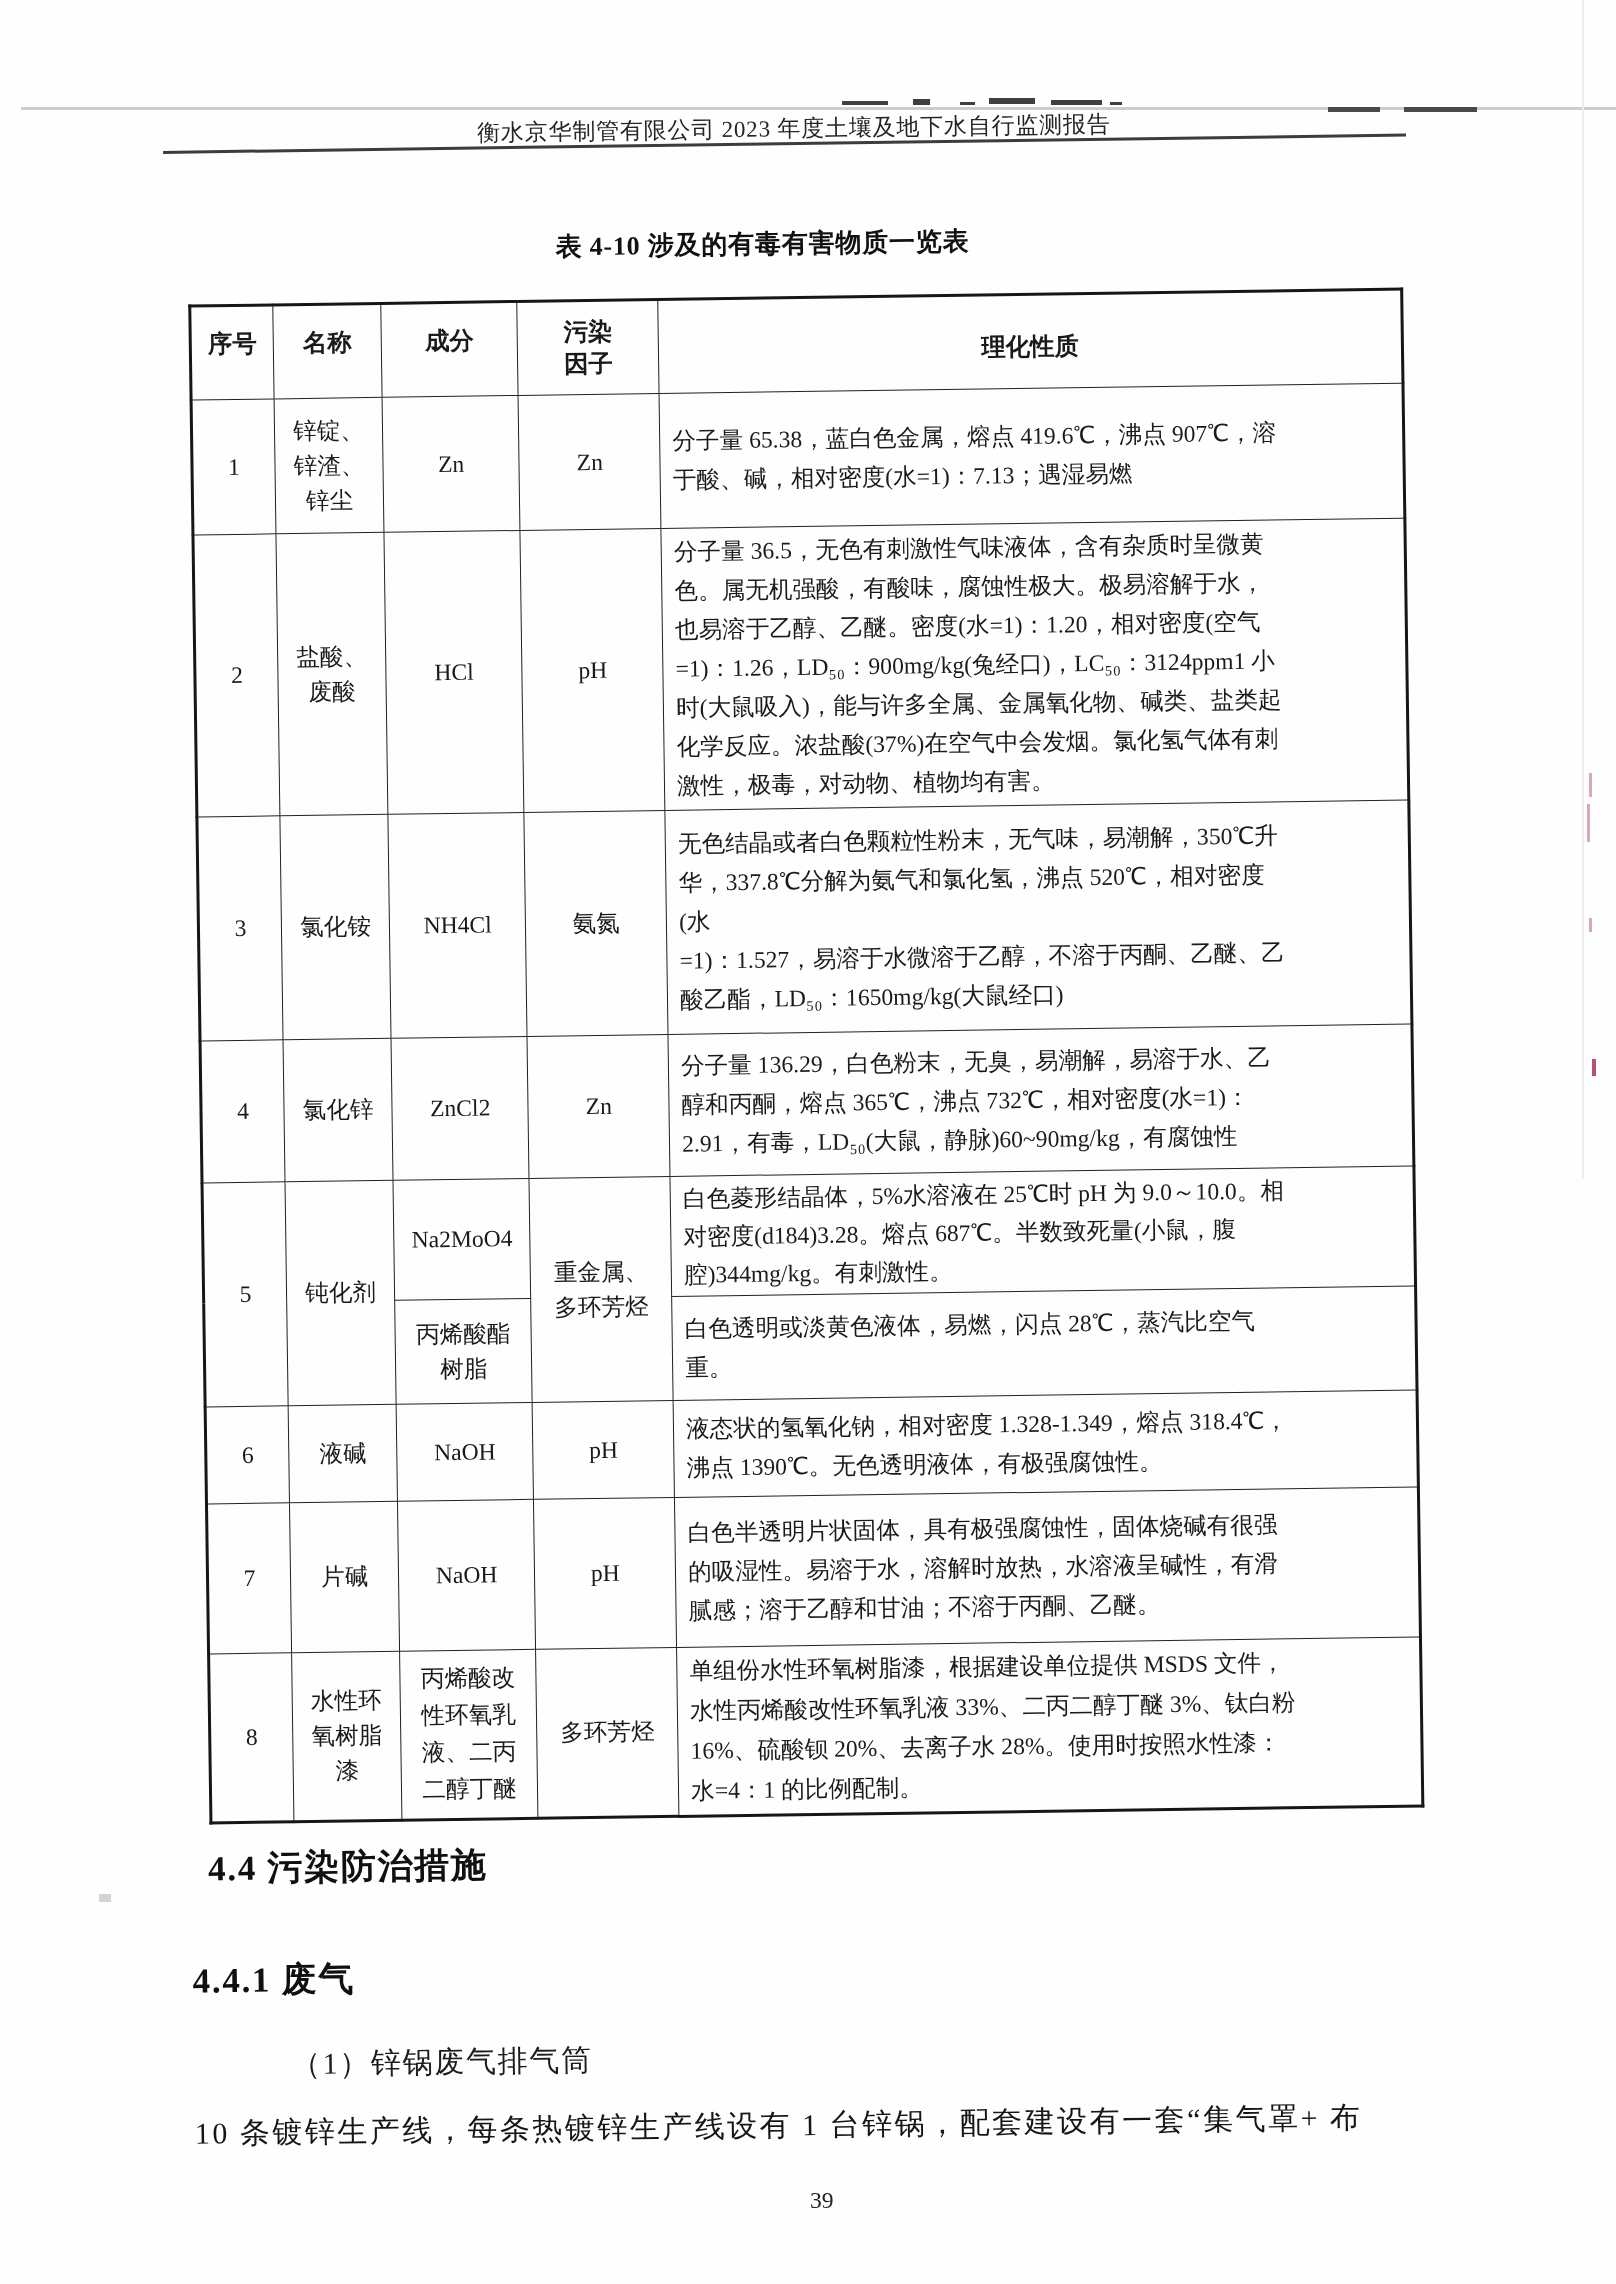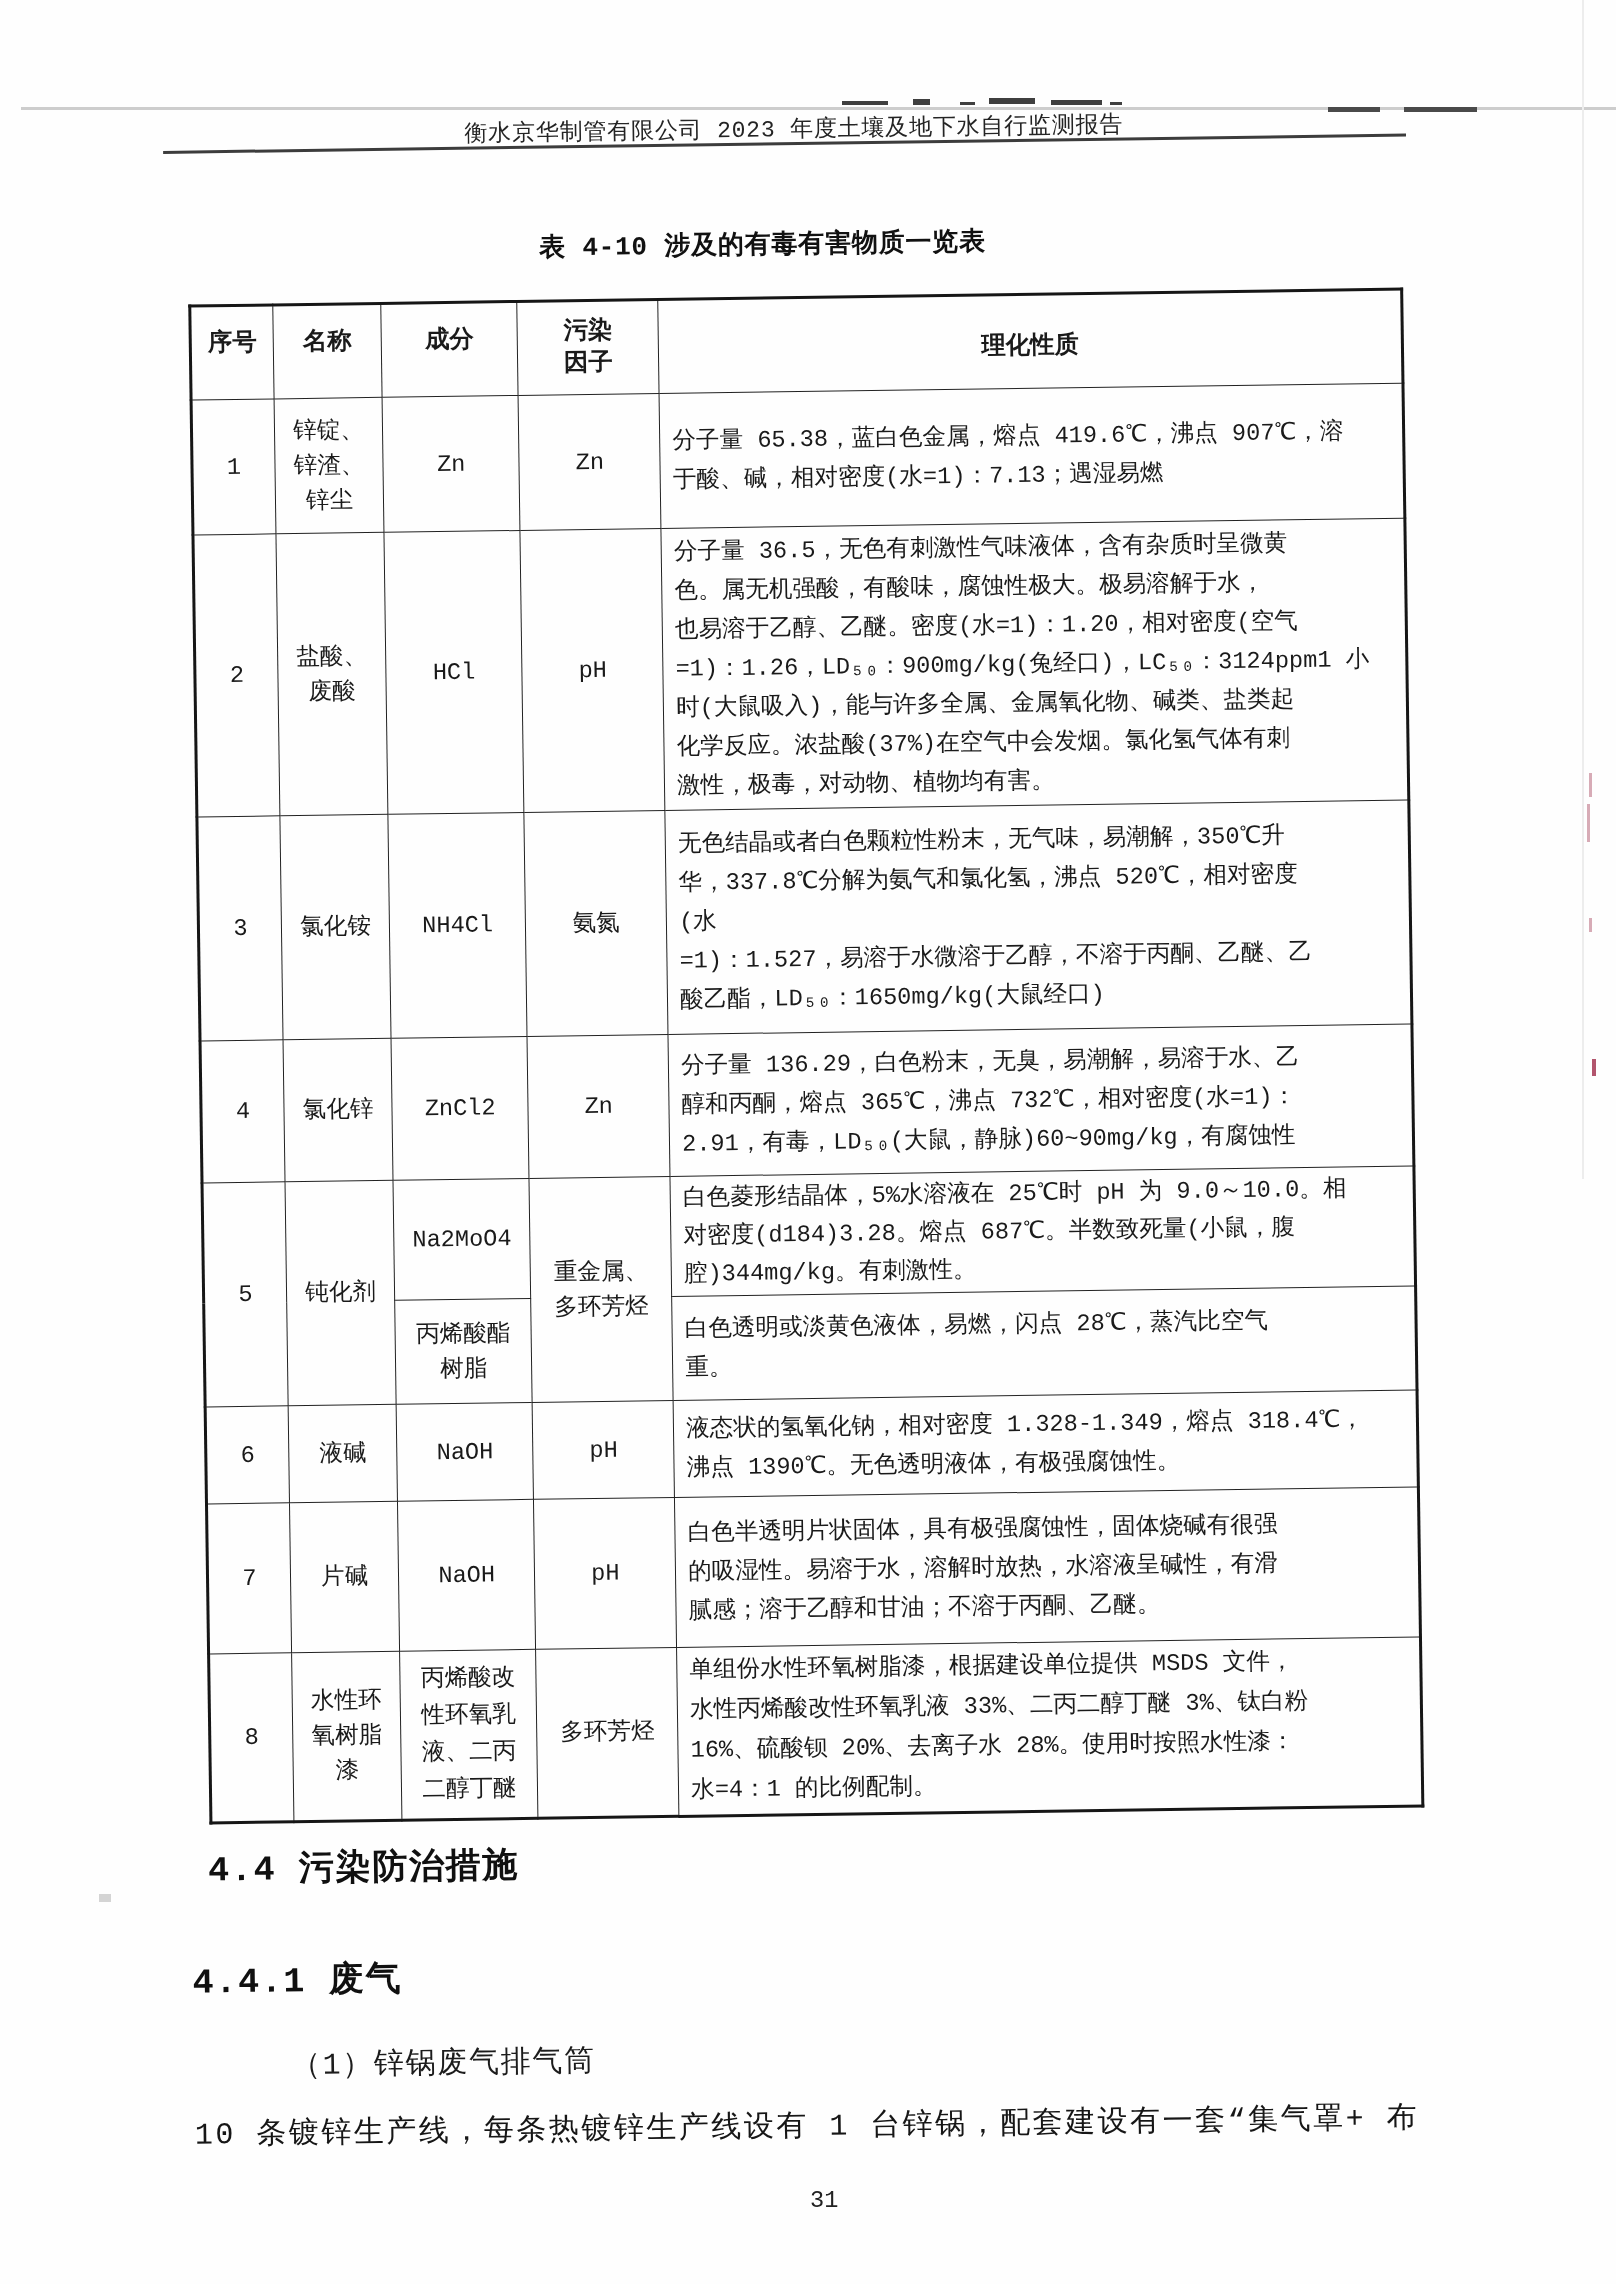--- a/index.html
+++ b/index.html
@@ -1,21 +1,21 @@
 <!DOCTYPE html>
 <html style="font-size:13.5px"><head>
 <meta charset="utf-8">
 <style>
   html,body{margin:0;padding:0;background:#9a9a9a;}
   .sheet{
     position:relative;
     width:1616px;height:2284px;
     background:#fefefe;
     overflow:hidden;
-    font-family:Liberation Mono, monospace;
+    font-family:Liberation Serif, serif;
     color:#1b1b1b;
   }
   
   .artifacts{position:absolute;inset:0;z-index:1;}
   .hline-light{position:absolute;left:21px;top:107px;width:1595px;height:2.5px;background:#cdcdcd;}
   .dash{position:absolute;background:#3f3f3f;}
   .edge-line{position:absolute;left:1582px;top:0;width:1.7px;height:1179px;background:#ededed;}
   .pink{position:absolute;background:#c98f9d;opacity:.75;}
   .smudge{position:absolute;left:99px;top:1894px;width:11.8px;height:7.6px;background:#d4d4d4;}
 
@@ -218,16 +218,16 @@
     </tbody>
       </table>
 
     <div class="h1">4.4  污染防治措施</div>
     <div class="h2">4.4.1  废气</div>
     <div class="body-item">（1）锌锅废气排气筒</div>
     <div class="body-para">10 条镀锌生产线，每条热镀锌生产线设有 1 台锌锅，配套建设有一套“集气罩+ 布</div>
 
   </div>
 
-  <div class="page-num">31</div>
+  <div class="page-num">39</div>
 
 </div>
 
 
 </body></html>

